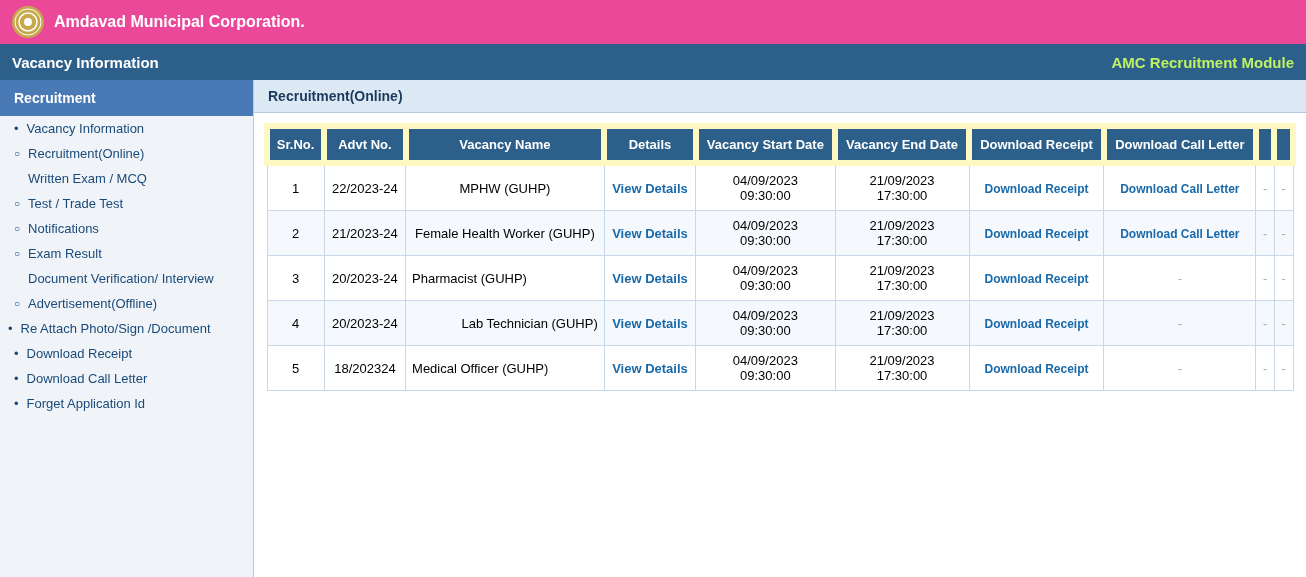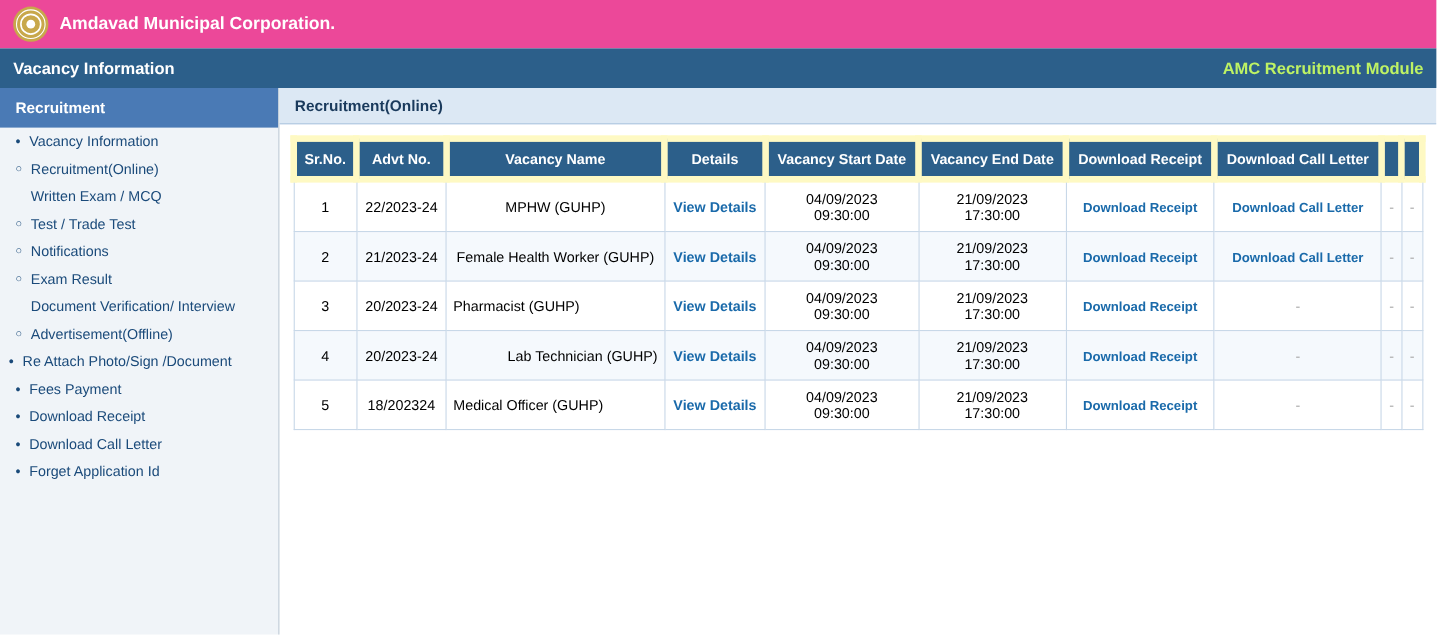--- a/index.html
+++ b/index.html
@@ -195,23 +195,20 @@
       <span>Exam Result</span>
     </div>
     <div class="sidebar-item plain">
       <span>Document Verification/ Interview</span>
     </div>
     <div class="sidebar-item circle">
       <span>Advertisement(Offline)</span>
     </div>
     <div class="sidebar-item bullet" style="padding-left:8px;text-align:center;">
       <span>Re Attach Photo/Sign /Document</span>
-    </div>
-    <div class="sidebar-item bullet">
-      <span>Fees Payment</span>
     </div>
     <div class="sidebar-item bullet">
       <span>Download Receipt</span>
     </div>
     <div class="sidebar-item bullet">
       <span>Download Call Letter</span>
     </div>
     <div class="sidebar-item bullet">
       <span>Forget Application Id</span>
     </div>

